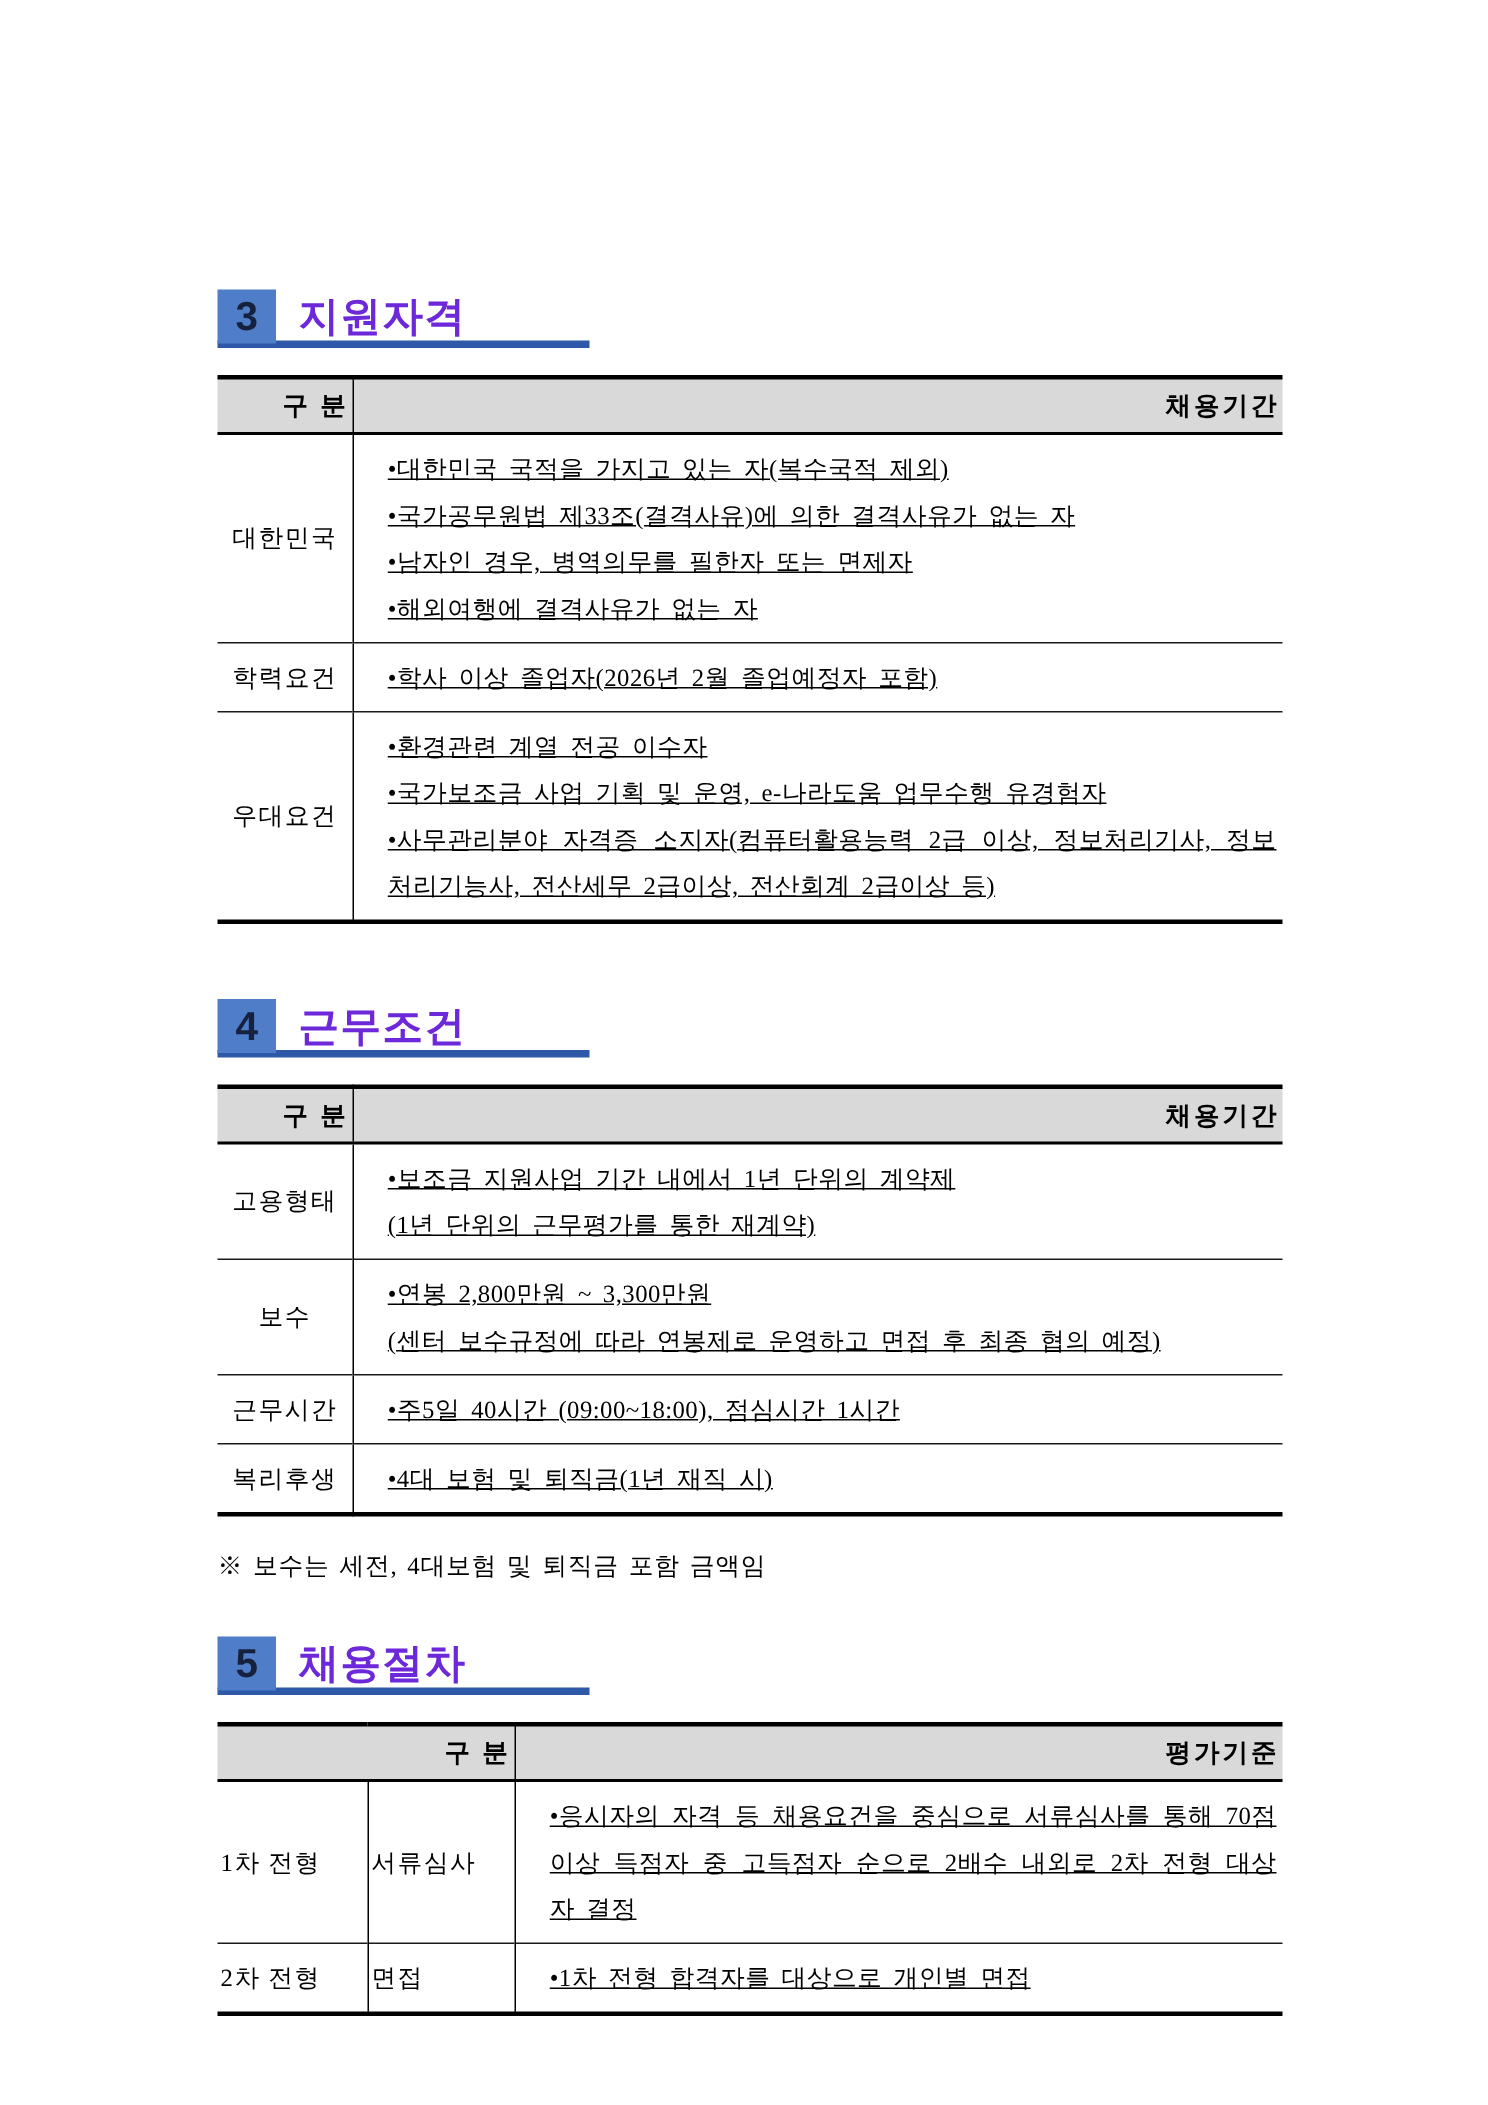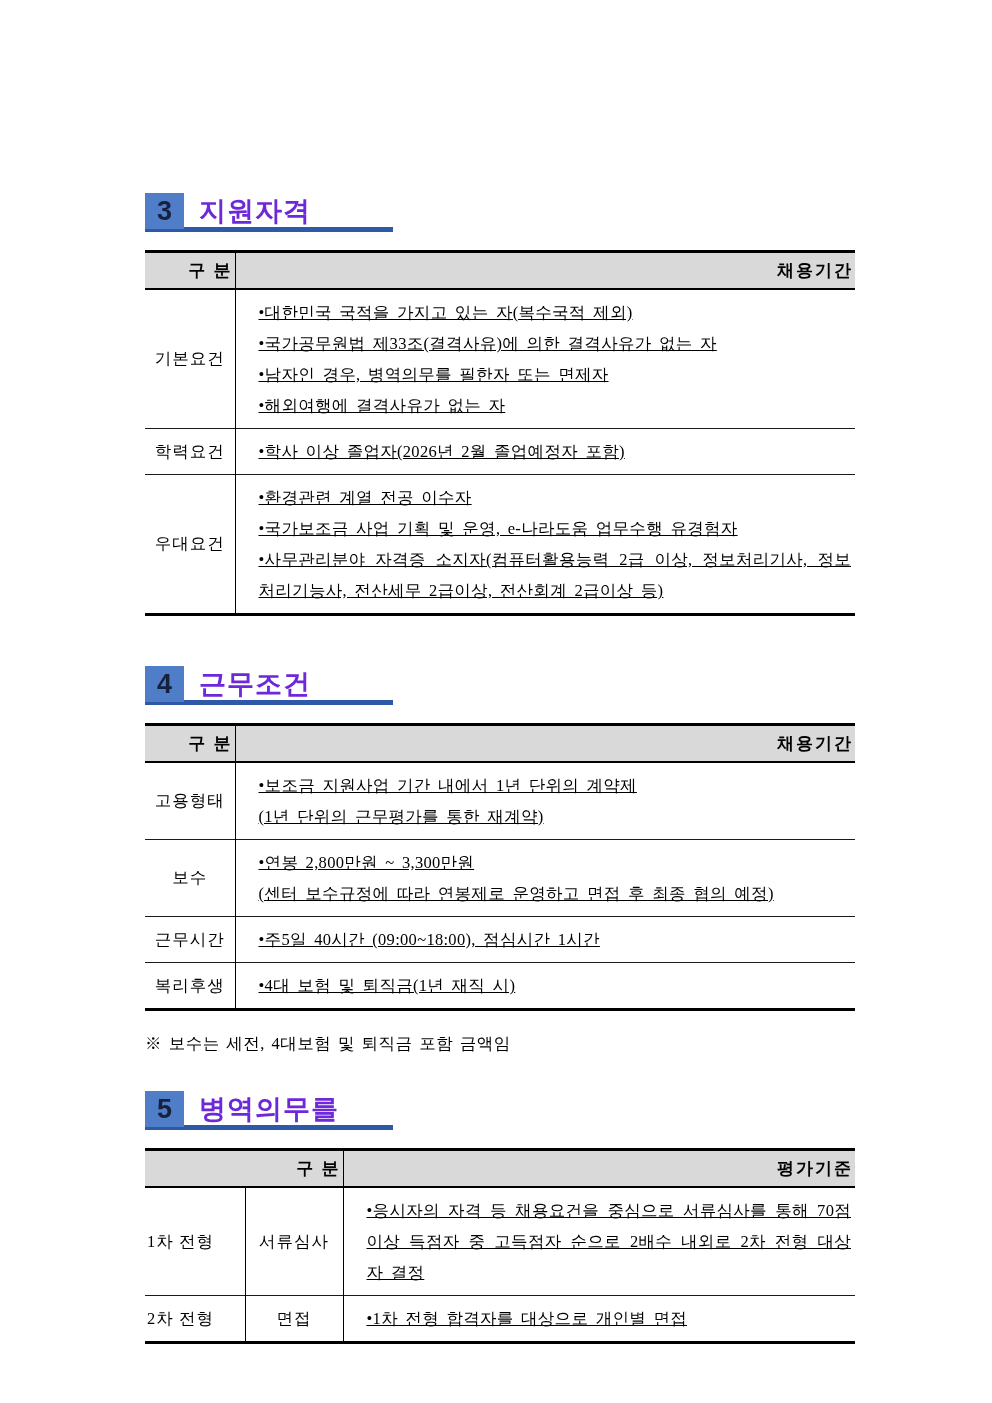--- a/index.html
+++ b/index.html
@@ -67,21 +67,21 @@
   td.td-content { padding:7px 4px 7px 23px;text-decoration:underline; }
   .cell-line {
     line-height:31px;
     text-align:justify;
     word-spacing:3px;
     letter-spacing:0.3px;
   }
   
   col.c1 { width:100px; } col.c2 { width:98px; }
   td.td-stage { width:100px; text-align:left; border-right:1px solid #000; padding:10px 2px; letter-spacing:1px;}
-  td.td-method { width:98px; text-align:center; border-right:1px solid #000; padding:10px 2px; letter-spacing:1px;}
+  td.td-method { width:98px; border-right:1px solid #000; padding:10px 2px; letter-spacing:1px;}
   th.th-span { border-right:1px solid #000; }
 
   .gap-after-table { height:50px; }
   .note-line {
     margin-top:22px;
     font-size:16.5px;
     letter-spacing:0.5px;
     word-spacing:2px;
   }
   .gap-before-sec5 { height:36px; }
@@ -105,21 +105,21 @@
         <col>
       </colgroup>
     <thead>
       <tr>
         <th class="th-label">구 분</th>
         <th>채용기간</th>
       </tr>
     </thead>
     <tbody>
       <tr>
-        <td class="td-label">기본요건</td>
+        <td class="td-label">대한민국</td>
         <td class="td-content">
           <div class="cell-line">•대한민국 국적을 가지고 있는 자(복수국적 제외)</div>
           <div class="cell-line">•국가공무원법 제33조(결격사유)에 의한 결격사유가 없는 자</div>
           <div class="cell-line">•남자인 경우, 병역의무를 필한자 또는 면제자</div>
           <div class="cell-line">•해외여행에 결격사유가 없는 자</div>
         </td>
       </tr>
       <tr>
         <td class="td-label">학력요건</td>
         <td class="td-content">
@@ -188,21 +188,21 @@
     </tbody>
   </table>
 
   <div class="note-line">※ 보수는 세전, 4대보험 및 퇴직금 포함 금액임</div>
 
   <div class="gap-before-sec5"></div>
 
   <div class="sec-head">
     <div class="head-row">
       <div class="badge">5</div>
-      <div class="sec-title">병역의무를</div>
+      <div class="sec-title">채용절차</div>
     </div>
     <div class="head-underline"></div>
   </div>
 
   <table class="doc-table">
     <colgroup>
         <col class="c1">
         <col class="c2">
         <col>
       </colgroup>

